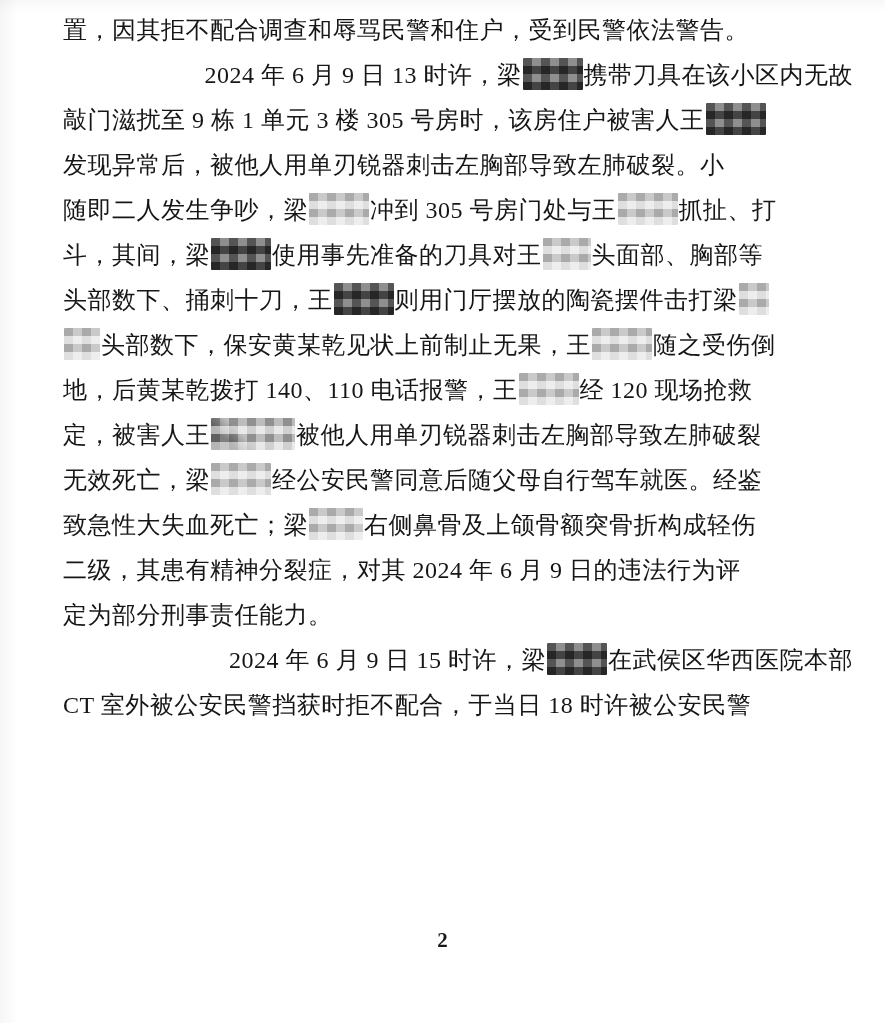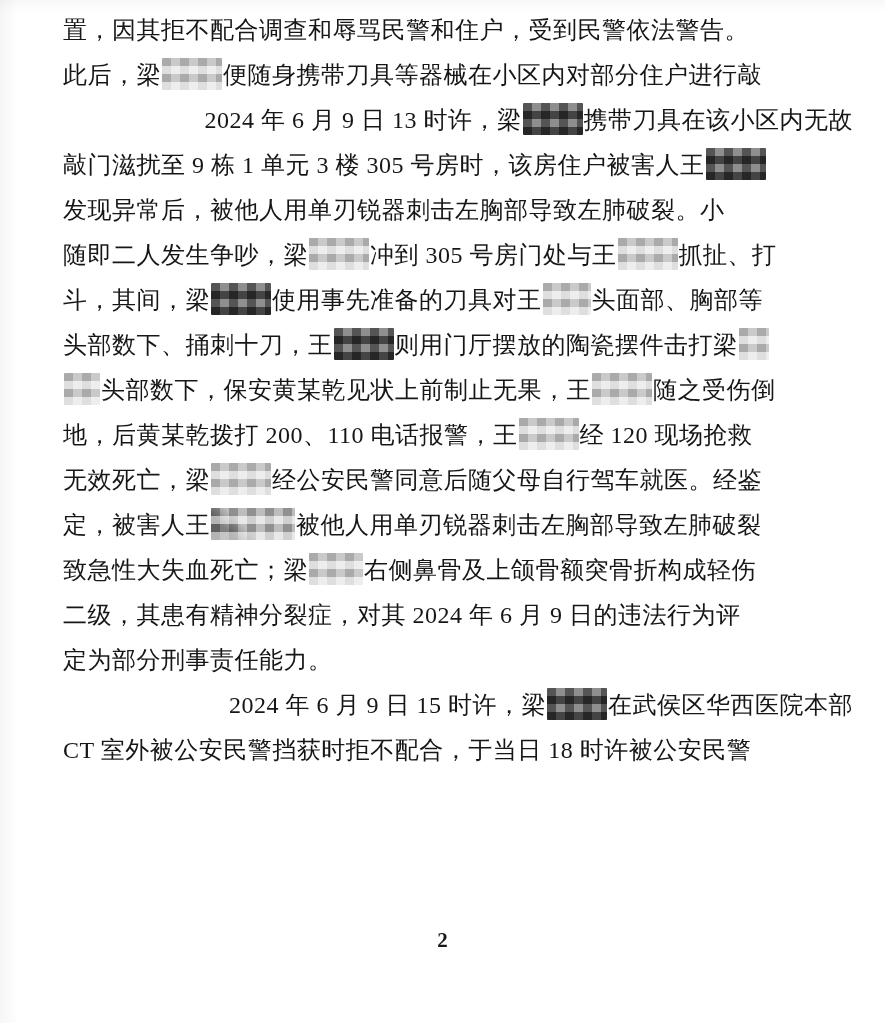--- a/index.html
+++ b/index.html
@@ -86,33 +86,32 @@
     font-family: "Liberation Serif", "DejaVu Serif", serif;
   }
 </style>
 </head>
 <body>
 
 <div class="page">
   <div class="content">
       <div class="paragraph">
         <div class="line"><span>置，因其拒不配合调查和辱骂民警和住户，受到民警依法警告。</span></div>
-        <div class="line"><span>此后，梁</span><span class="redact light" style="width: 60px;"></span><span>便随身携带刀具等器械在小区内对部分住户进行敲</span></div>
       </div>
       <div class="paragraph">
         <div class="line indent"><span>2024 年 6 月 9 日 13 时许，梁</span><span class="redact dark" style="width: 60px;"></span><span>携带刀具在该小区内无故</span></div>
         <div class="line"><span>敲门滋扰至 9 栋 1 单元 3 楼 305 号房时，该房住户被害人王</span><span class="redact dark" style="width: 60px;"></span></div>
         <div class="line"><span>发现异常后，被他人用单刃锐器刺击左胸部导致左肺破裂。小</span></div>
         <div class="line"><span>随即二人发生争吵，梁</span><span class="redact light" style="width: 60px;"></span><span>冲到 305 号房门处与王</span><span class="redact light" style="width: 60px;"></span><span>抓扯、打</span></div>
         <div class="line"><span>斗，其间，梁</span><span class="redact dark" style="width: 60px;"></span><span>使用事先准备的刀具对王</span><span class="redact light" style="width: 48px;"></span><span>头面部、胸部等</span></div>
         <div class="line"><span>头部数下、捅刺十刀，王</span><span class="redact dark" style="width: 60px;"></span><span>则用门厅摆放的陶瓷摆件击打梁</span><span class="redact light" style="width: 30px;"></span></div>
         <div class="line"><span class="redact light" style="width: 36px;"></span><span>头部数下，保安黄某乾见状上前制止无果，王</span><span class="redact light" style="width: 60px;"></span><span>随之受伤倒</span></div>
-        <div class="line"><span>地，后黄某乾拨打 200、110 电话报警，王</span><span class="redact light" style="width: 60px;"></span><span>经 120 现场抢救</span></div>
+        <div class="line"><span>地，后黄某乾拨打 140、110 电话报警，王</span><span class="redact light" style="width: 60px;"></span><span>经 120 现场抢救</span></div>
+        <div class="line"><span>定，被害人王</span><span class="redact mixed" style="width: 84px;"></span><span>被他人用单刃锐器刺击左胸部导致左肺破裂</span></div>
         <div class="line"><span>无效死亡，梁</span><span class="redact light" style="width: 60px;"></span><span>经公安民警同意后随父母自行驾车就医。经鉴</span></div>
-        <div class="line"><span>定，被害人王</span><span class="redact mixed" style="width: 84px;"></span><span>被他人用单刃锐器刺击左胸部导致左肺破裂</span></div>
         <div class="line"><span>致急性大失血死亡；梁</span><span class="redact light" style="width: 54px;"></span><span>右侧鼻骨及上颌骨额突骨折构成轻伤</span></div>
         <div class="line"><span>二级，其患有精神分裂症，对其 2024 年 6 月 9 日的违法行为评</span></div>
         <div class="line"><span>定为部分刑事责任能力。</span></div>
       </div>
       <div class="paragraph">
         <div class="line indent"><span>2024 年 6 月 9 日 15 时许，梁</span><span class="redact dark" style="width: 60px;"></span><span>在武侯区华西医院本部</span></div>
         <div class="line"><span>CT 室外被公安民警挡获时拒不配合，于当日 18 时许被公安民警</span></div>
       </div>
     </div>
   <div class="footer">2</div>

